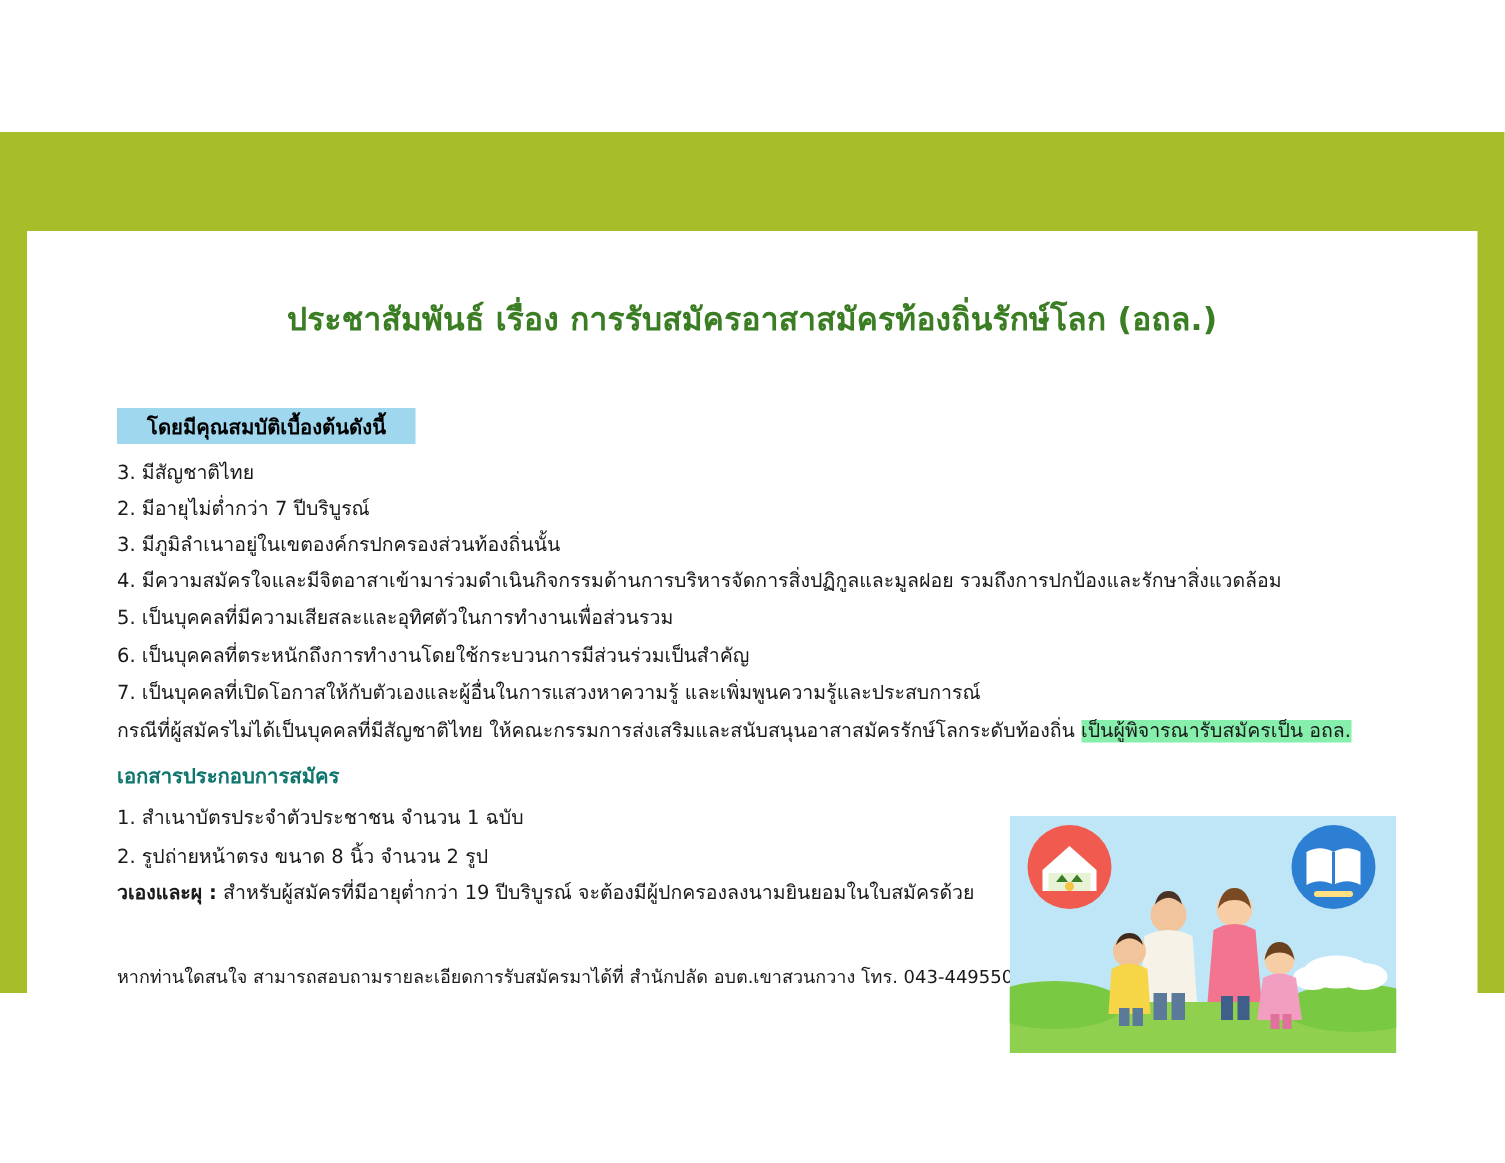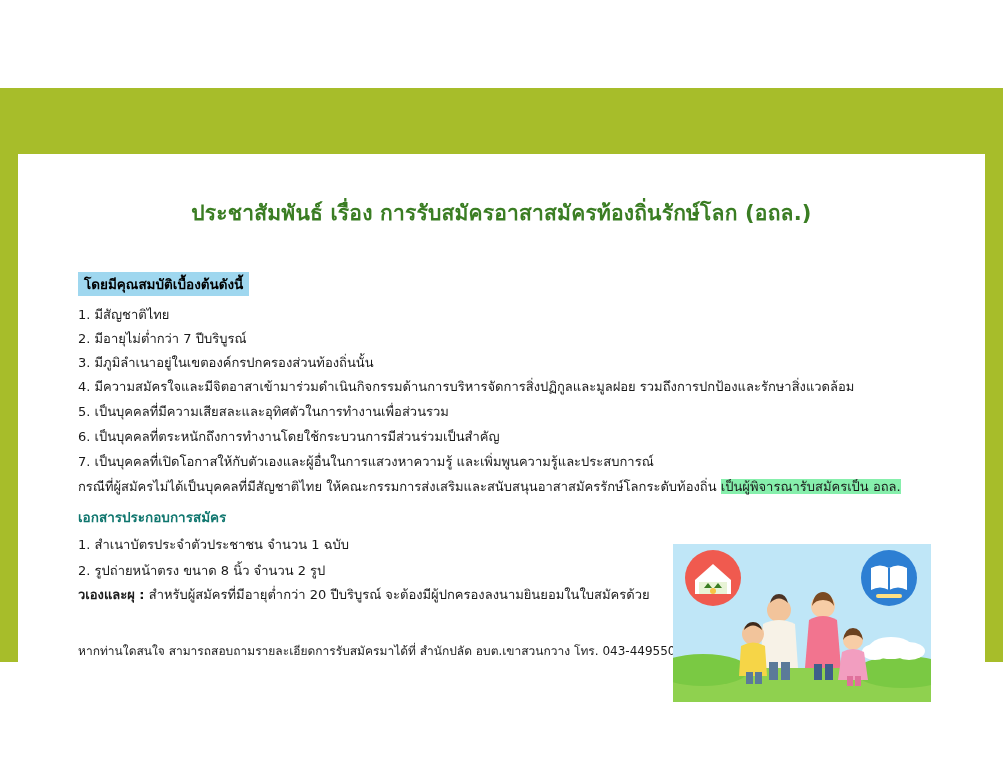--- a/index.html
+++ b/index.html
@@ -51,21 +51,21 @@
     position: absolute;
     font-size: 13.5px;
     font-weight: bold;
     color: #000000;
   }
 
   #qual-heading {
     left: 60px;
     top: 118px;
     background: #9fd7ef;
-    padding: 1px 6px;
+    padding: 1px 20px;
     font-family: Liberation Mono, monospace;
   }
 
   #docs-heading {
     left: 60px;
     top: 352px;
     color: #0f766e;
   }
 
   .body-line {
@@ -122,36 +122,36 @@
 </head>
 <body>
 
 <div id="poster-frame">
   <div id="poster-inner">
 
     <div id="poster-title">ประชาสัมพันธ์ เรื่อง การรับสมัครอาสาสมัครท้องถิ่นรักษ์โลก (อถล.)</div>
 
     <div class="section-label" id="qual-heading">โดยมีคุณสมบัติเบื้องต้นดังนี้</div>
 
-    <div class="body-line" style="top:150px;">1. มีสัญชาติไทย</div>
+    <div class="body-line" style="top:150px;">3. มีสัญชาติไทย</div>
     <div class="body-line" style="top:174px;">2. มีอายุไม่ต่ำกว่า 7 ปีบริบูรณ์</div>
     <div class="body-line" style="top:198px;">3. มีภูมิลำเนาอยู่ในเขตองค์กรปกครองส่วนท้องถิ่นนั้น</div>
     <div class="body-line" style="top:222px;">4. มีความสมัครใจและมีจิตอาสาเข้ามาร่วมดำเนินกิจกรรมด้านการบริหารจัดการสิ่งปฏิกูลและมูลฝอย รวมถึงการปกป้องและรักษาสิ่งแวดล้อม</div>
     <div class="body-line" style="top:247px;">5. เป็นบุคคลที่มีความเสียสละและอุทิศตัวในการทำงานเพื่อส่วนรวม</div>
     <div class="body-line" style="top:272px;">6. เป็นบุคคลที่ตระหนักถึงการทำงานโดยใช้กระบวนการมีส่วนร่วมเป็นสำคัญ</div>
     <div class="body-line" style="top:297px;">7. เป็นบุคคลที่เปิดโอกาสให้กับตัวเองและผู้อื่นในการแสวงหาความรู้ และเพิ่มพูนความรู้และประสบการณ์</div>
 
     <div id="note-line" style="top:322px;"><span>กรณีที่ผู้สมัครไม่ได้เป็นบุคคลที่มีสัญชาติไทย ให้คณะกรรมการส่งเสริมและสนับสนุนอาสาสมัครรักษ์โลกระดับท้องถิ่น </span><span class="hl">เป็นผู้พิจารณารับสมัครเป็น อถล.</span></div>
 
     <div class="section-label" id="docs-heading">เอกสารประกอบการสมัคร</div>
 
     <div class="body-line" style="top:380px;">1. สำเนาบัตรประจำตัวประชาชน  จำนวน  1  ฉบับ</div>
     <div class="body-line" style="top:406px;">2. รูปถ่ายหน้าตรง  ขนาด  8  นิ้ว   จำนวน  2  รูป</div>
 
-    <div id="remark-line"><span class="remark-label">วเองและผุ :</span><span>  สำหรับผู้สมัครที่มีอายุต่ำกว่า  20  ปีบริบูรณ์  จะต้องมีผู้ปกครองลงนามยินยอมในใบสมัครด้วย</span></div>
+    <div id="remark-line"><span class="remark-label">วเองและผุ :</span><span>  สำหรับผู้สมัครที่มีอายุต่ำกว่า  19  ปีบริบูรณ์  จะต้องมีผู้ปกครองลงนามยินยอมในใบสมัครด้วย</span></div>
 
     <div id="contact-line">หากท่านใดสนใจ  สามารถสอบถามรายละเอียดการรับสมัครมาได้ที่  สำนักปลัด อบต.เขาสวนกวาง โทร. 043-449550</div>
 
     <div id="illustration">
       <svg width="258" height="158" viewBox="0 0 258 158" xmlns="http://www.w3.org/2000/svg">
 
         <rect x="0" y="0" width="258" height="158" fill="#bfe6f7"></rect>
 
         <rect x="0" y="124" width="258" height="34" fill="#8fd14f"></rect>
         <ellipse cx="30" cy="126" rx="46" ry="16" fill="#7ac943"></ellipse>

